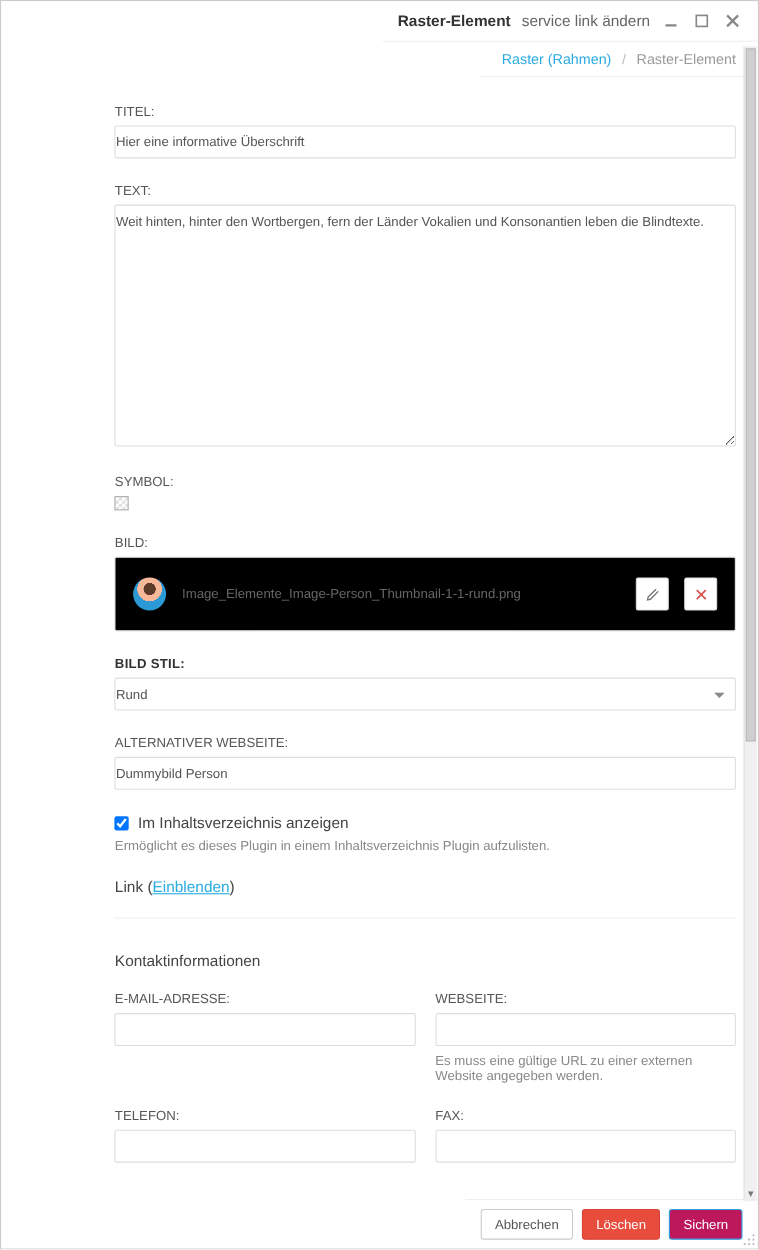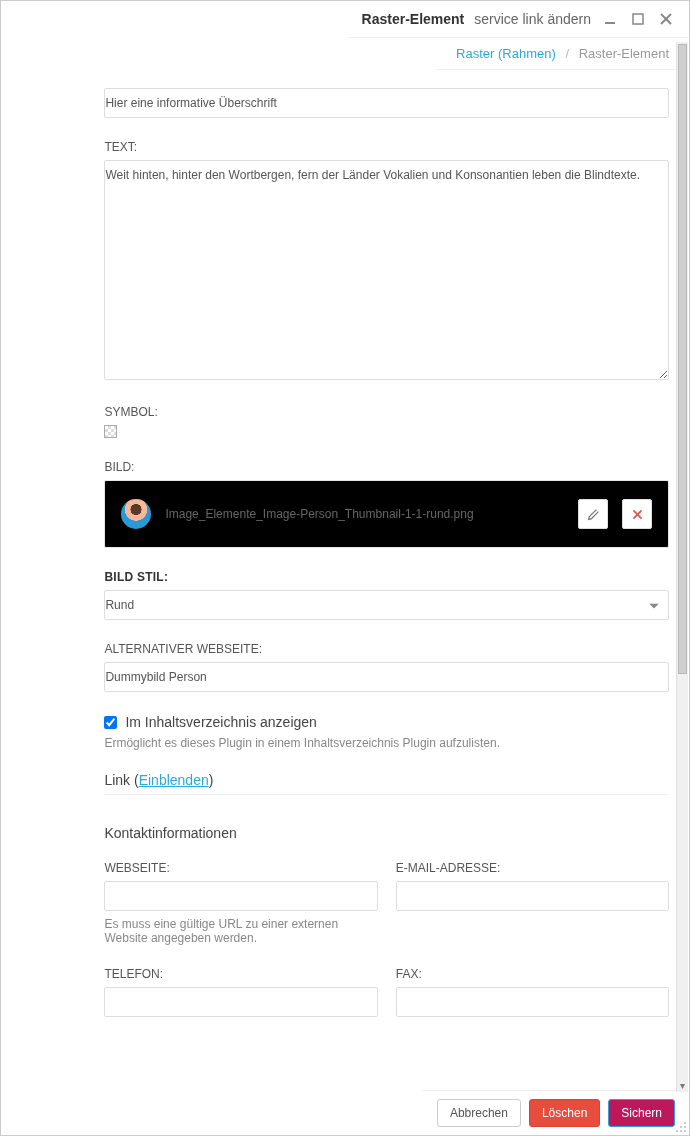--- a/index.html
+++ b/index.html
@@ -161,21 +161,21 @@
     pointer-events: none;
     color: #888;
   }
   .checkbox-row { display: flex; align-items: center; gap: 8px; margin-top: 6px; }
   .checkbox-row label { font-size: 14px; color: #444; }
   .help { color: #888; font-size: 12px; margin-top: 6px; }
   .section-title {
     font-size: 14px;
     color: #444;
     margin-top: 22px;
-    padding-bottom: 6px;
+    padding-bottom: 20px;
     border-bottom: 1px solid #eee;
   }
   .link-style { color: #29abe2; }
   .two-col { display: flex; gap: 18px; }
   .two-col > div { flex: 1; }
   .footer {
     border-top: 1px solid #eee;
     padding: 8px 14px;
     display: flex;
     justify-content: flex-end;
@@ -231,20 +231,21 @@
   </div>
 
   <div class="breadcrumb">
     <a href="#">Raster (Rahmen)</a>
     <span class="sep">/</span>
     <span class="cur">Raster-Element</span>
   </div>
 
   <div class="content">
 
+    <label class="field-label">TITEL:</label>
     <input class="input" value="Hier eine informative Überschrift" style="">
 
     <div class="gap"></div>
 
     <label class="field-label">TEXT:</label>
     <textarea class="textarea" style="">Weit hinten, hinter den Wortbergen, fern der Länder Vokalien und Konsonantien leben die Blindtexte.</textarea>
 
     <div class="gap"></div>
 
     <label class="field-label">SYMBOL:</label>
@@ -297,27 +298,27 @@
     <div class="section-title">
       <span>Link (</span><a href="#" class="link-style">Einblenden</a><span>)</span>
     </div>
 
     <div style="height:30px"></div>
 
     <div style="font-size:14px;color:#444;margin-bottom:14px;">Kontaktinformationen</div>
 
     <div class="two-col">
       <div>
+        <label class="field-label">E-MAIL-ADRESSE:</label>
+        <input class="input" value="" style="">
+      </div>
+      <div>
         <label class="field-label">WEBSEITE:</label>
         <input class="input" value="" style="">
         <div class="help">Es muss eine gültige URL zu einer externen Website angegeben werden.</div>
-      </div>
-      <div>
-        <label class="field-label">E-MAIL-ADRESSE:</label>
-        <input class="input" value="" style="">
       </div>
     </div>
 
     <div class="gap"></div>
 
     <div class="two-col">
       <div>
         <label class="field-label">TELEFON:</label>
         <input class="input" value="" style="">
       </div>

